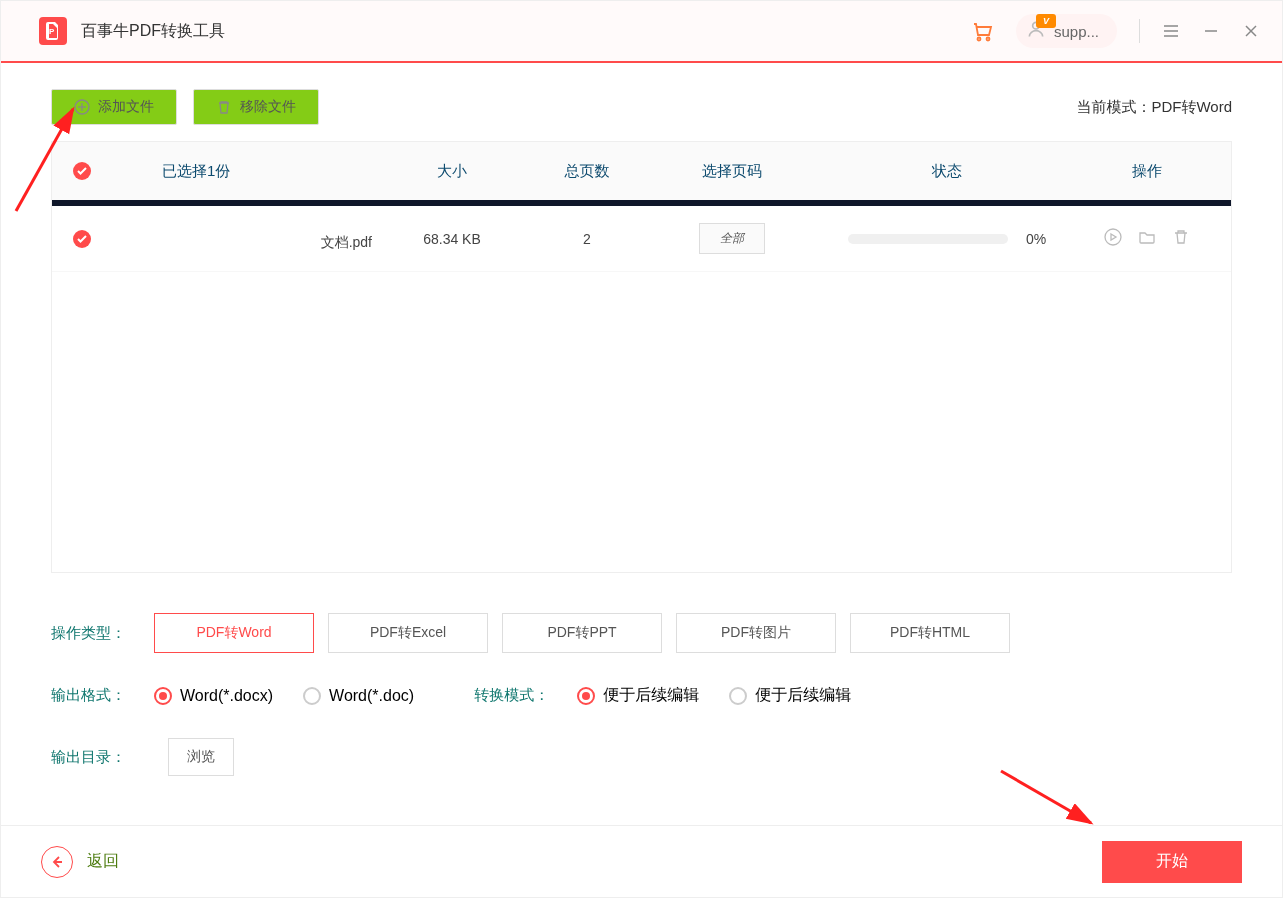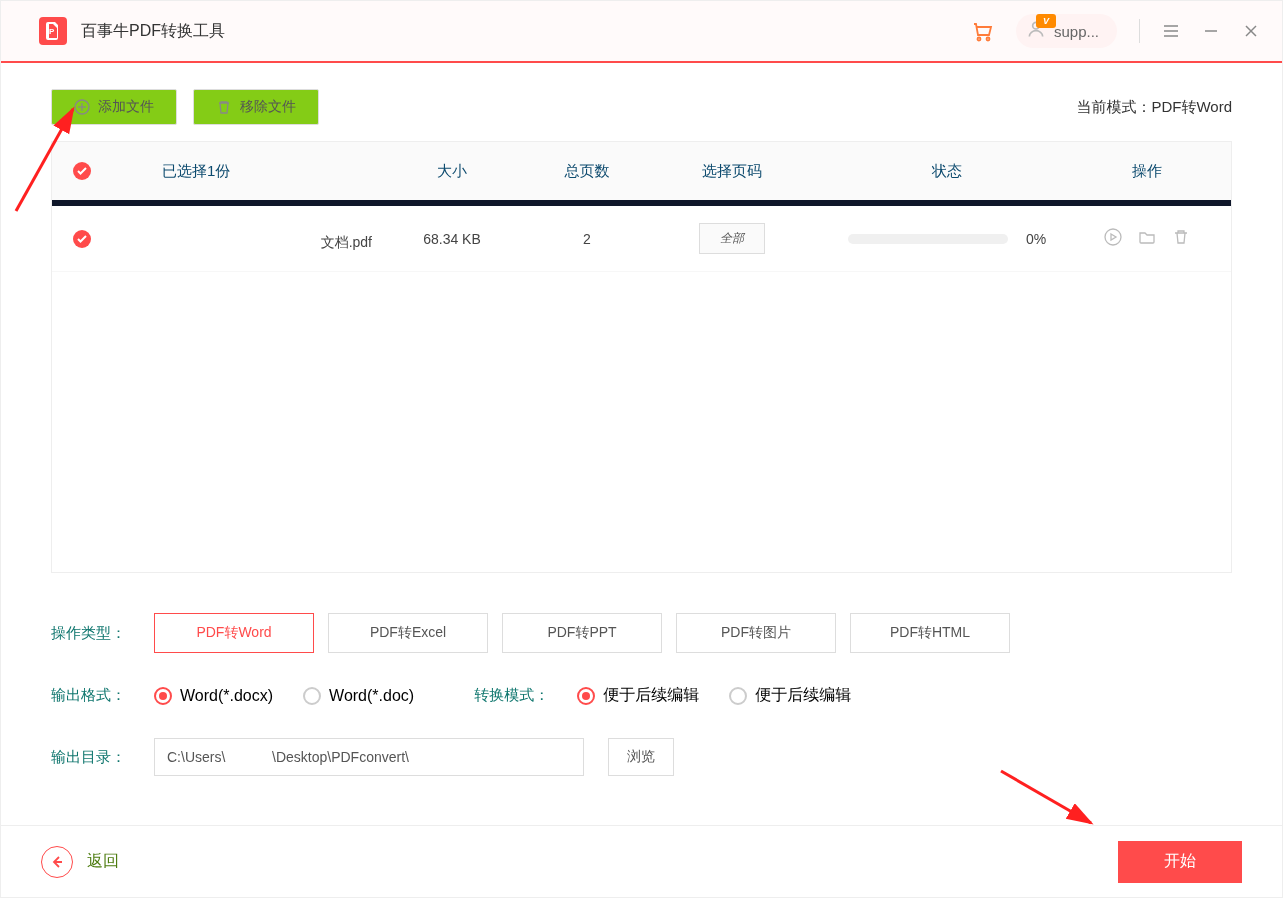--- a/index.html
+++ b/index.html
@@ -58,21 +58,21 @@
     .radio.checked::after { content: ''; width: 8px; height: 8px; background: #ff4b4b; border-radius: 50%; }
     .path-input { width: 430px; height: 38px; border: 1px solid #ddd; padding: 0 12px; font-size: 14px; color: #555; }
     .browse-btn { border: 1px solid #ddd; background: #fff; padding: 0 18px; height: 38px; font-size: 14px; color: #555; cursor: pointer; margin-left: 14px; }
     .mode-gap { width: 40px; }
     
     
     .footer { position: absolute; bottom: 0; left: 0; right: 0; height: 72px; border-top: 1px solid #eee; display: flex; align-items: center; padding: 0 40px; }
     .back-btn { display: flex; align-items: center; gap: 14px; cursor: pointer; }
     .back-circle { width: 32px; height: 32px; border: 1.5px solid #ff4b4b; border-radius: 50%; display: flex; align-items: center; justify-content: center; }
     .back-text { font-size: 16px; color: #4d7c0f; }
-    .start-btn { margin-left: auto; width: 124px; height: 42px; background: #ff4b4b; color: #fff; border: none; font-size: 16px; cursor: pointer; }
+    .start-btn { margin-left: auto; width: 140px; height: 42px; background: #ff4b4b; color: #fff; border: none; font-size: 16px; cursor: pointer; }
     
     
     .arrow-annotation { position: absolute; pointer-events: none; }
   </style>
 </head>
 <body>
 
 <div class="window">
 
   <div class="header">
@@ -222,21 +222,20 @@
           <span>便于后续编辑</span>
         </div>
         <div class="radio-item">
           <div class="radio"></div>
           <span>便于后续编辑</span>
         </div>
       </div>
     </div>
     <div class="opt-row">
       <span class="opt-label">输出目录：</span>
-      <input class="path-input" readonly="" value="C:\Users\            \Desktop\PDFconvert\" style="">
       <button class="browse-btn">浏览</button>
     </div>
   </div>
 
   <div class="footer">
     <div class="back-btn">
       <div class="back-circle">
         <svg width="16" height="16" viewBox="0 0 16 16" fill="none" stroke="#ff4b4b" stroke-width="1.8">
             <path d="M10 3L5 8l5 5M5 8h8"></path>
           </svg>

